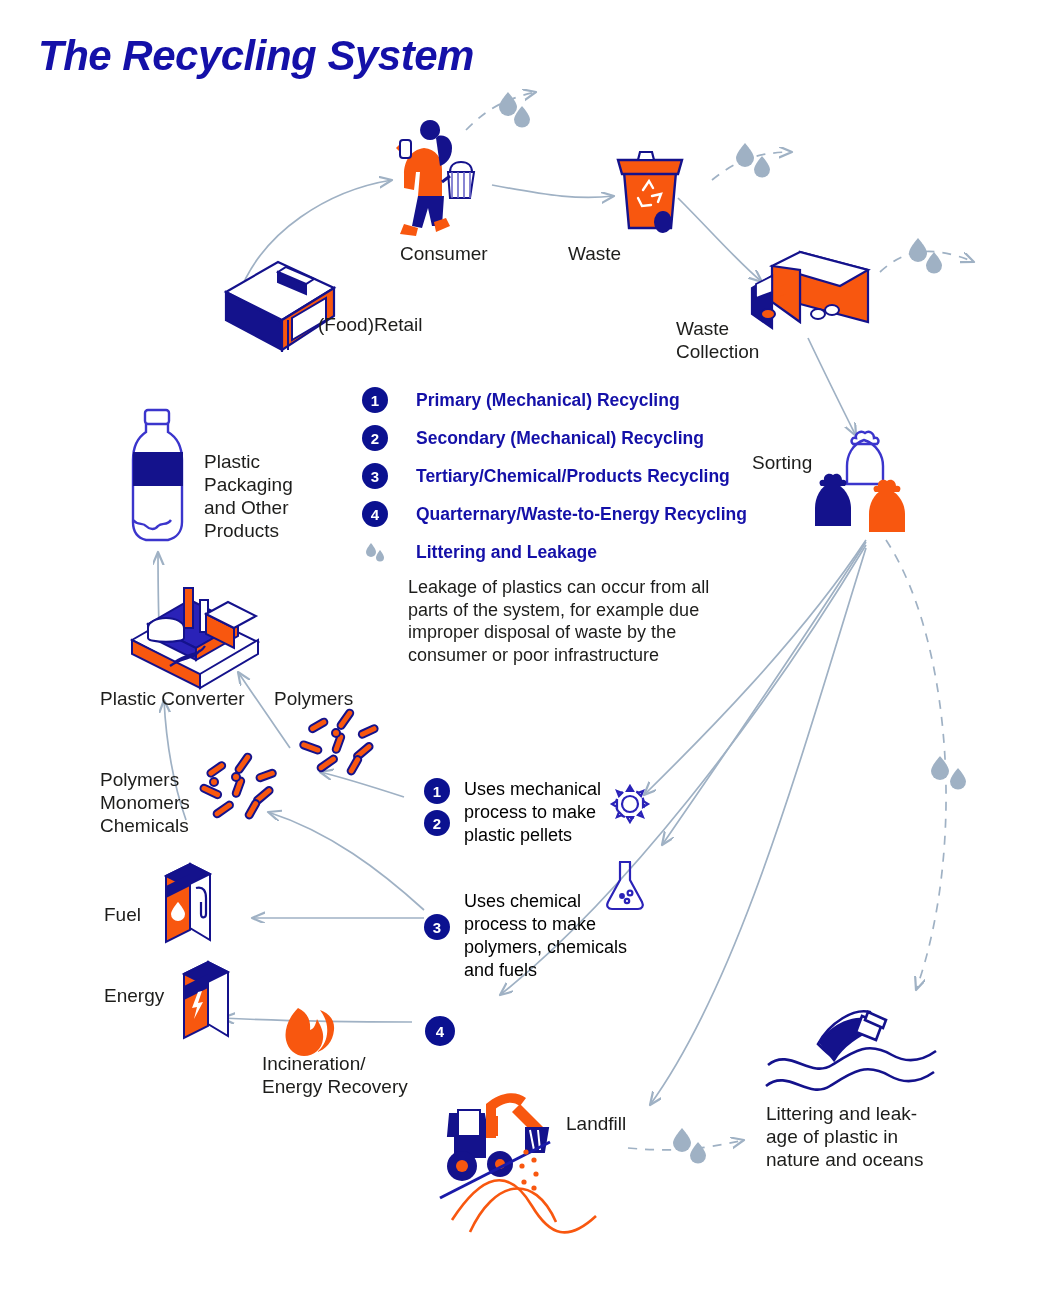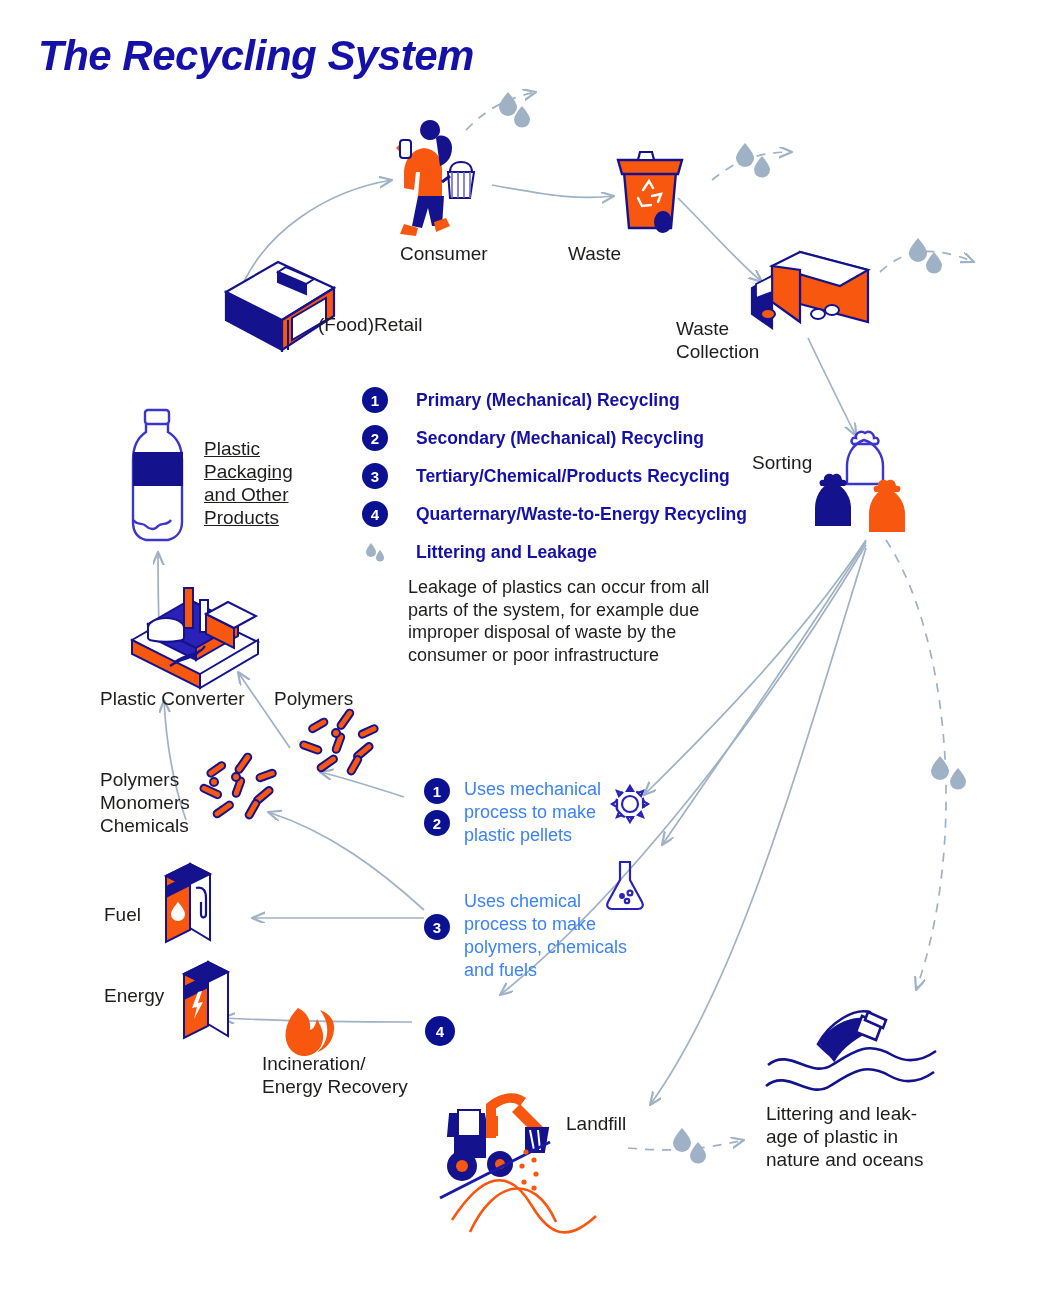--- a/index.html
+++ b/index.html
@@ -12,21 +12,21 @@
          color:#1410a8;letter-spacing:-.5px;}
   .legend{position:absolute;left:362px;top:381px;width:400px;}
   .legrow{display:flex;align-items:center;height:38px;}
   .badge{width:26px;height:26px;border-radius:50%;background:#0b1190;color:#fff;
          font-size:15px;font-weight:bold;display:flex;align-items:center;justify-content:center;
          flex:0 0 26px;}
   .legtxt{margin-left:28px;font-size:17.5px;font-weight:bold;color:#1410a8;white-space:nowrap;}
   .desc{position:absolute;left:408px;top:576px;width:320px;font-size:18px;line-height:22.5px;color:#1d1d1b;}
   .note{position:absolute;display:flex;align-items:flex-start;}
   .notebadges{display:flex;flex-direction:column;gap:6px;margin-right:14px;}
-  .notetxt{font-size:18px;line-height:23px;color:#3b82f6;}
+  .notetxt{font-size:18px;line-height:23px;color:#000000;}
   .dropsleg{display:flex;flex:0 0 26px;width:26px;height:26px;position:relative;}
 </style>
 </head>
 <body>
 
 <div id="stage">
 
   <div class="title">The Recycling System</div>
 
   <svg id="art" viewBox="0 0 1043 1304">
@@ -255,21 +255,21 @@
     <circle cx="440" cy="1031" r="15" fill="#0b1190"></circle>
     <text x="440" y="1037" text-anchor="middle" font-size="15" font-weight="bold" fill="#fff" font-family="Liberation Sans, sans-serif">4</text>
   </svg>
 
   <div class="lbl" style="left:400px;top:242px;">Consumer</div>
   <div class="lbl" style="left:568px;top:242px;">Waste</div>
   <div class="lbl" style="left:676px;top:317px;">Waste
 Collection</div>
   <div class="lbl" style="left:752px;top:451px;">Sorting</div>
   <div class="lbl" style="left:318px;top:313px;text-align:right;">(Food)Retail</div>
-  <div class="lbl" style="left:204px;top:437px;text-decoration:underline;">Plastic
+  <div class="lbl" style="left:204px;top:450px;">Plastic
 Packaging
 and Other
 Products</div>
   <div class="lbl" style="left:100px;top:687px;">Plastic Converter</div>
   <div class="lbl" style="left:274px;top:687px;">Polymers</div>
   <div class="lbl" style="left:100px;top:768px;">Polymers
 Monomers
 Chemicals</div>
   <div class="lbl" style="left:104px;top:903px;">Fuel</div>
   <div class="lbl" style="left:104px;top:984px;">Energy</div>

